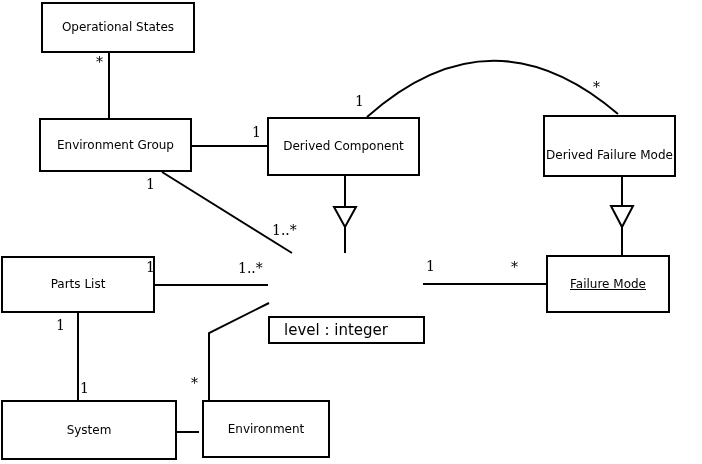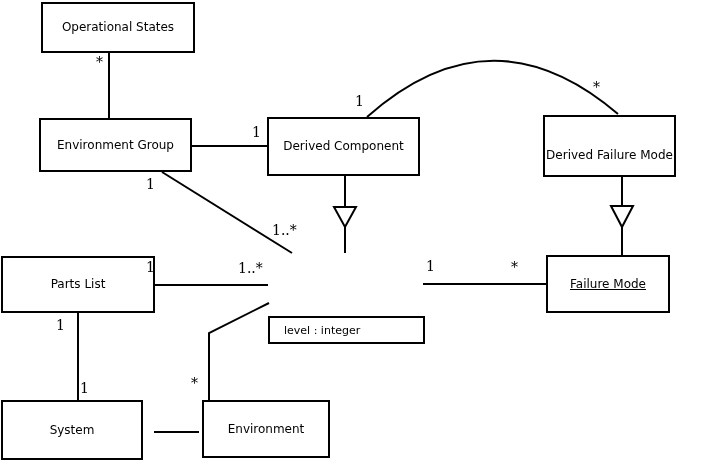--- a/index.html
+++ b/index.html
@@ -10,21 +10,21 @@
   #wires{position:absolute;left:0;top:0;width:702px;height:464px;}
   .uml-box{
     position:absolute;box-sizing:border-box;border:2px solid #000;background:#fff;
     display:flex;align-items:center;justify-content:center;
     font-size:12px;text-align:center;line-height:1.2;
   }
   .uml-box.low{padding-top:18px;}
   .attr-box{
     position:absolute;box-sizing:border-box;border:2px solid #000;background:#fff;
     display:flex;align-items:center;justify-content:flex-start;
-    font-size:11px;padding-left:14px;
+    font-size:15px;padding-left:14px;
   }
   .mult{
     position:absolute;font-family:"DejaVu Serif",serif;font-size:14px;
     line-height:1;color:#000;white-space:nowrap;z-index:3;
   }
   .uml-box{z-index:2;}
 </style>
 </head>
 <body>
 
@@ -84,21 +84,21 @@
   </div>
 
   <div class="uml-box" style="left:546px;top:255px;width:124px;height:58px;text-decoration:underline;">
     <span>Failure Mode</span>
   </div>
 
   <div class="uml-box" style="left:1px;top:256px;width:154px;height:57px;">
     <span>Parts List</span>
   </div>
 
-  <div class="uml-box" style="left:1px;top:400px;width:142px;height:60px;">
+  <div class="uml-box" style="left:1px;top:400px;width:176px;height:60px;">
     <span>System</span>
   </div>
 
   <div class="uml-box" style="left:202px;top:400px;width:128px;height:58px;">
     <span>Environment</span>
   </div>
 
   <span class="mult" style="left:96px;top:55px;">*</span>
 
   <span class="mult" style="left:252px;top:125px;">1</span>

